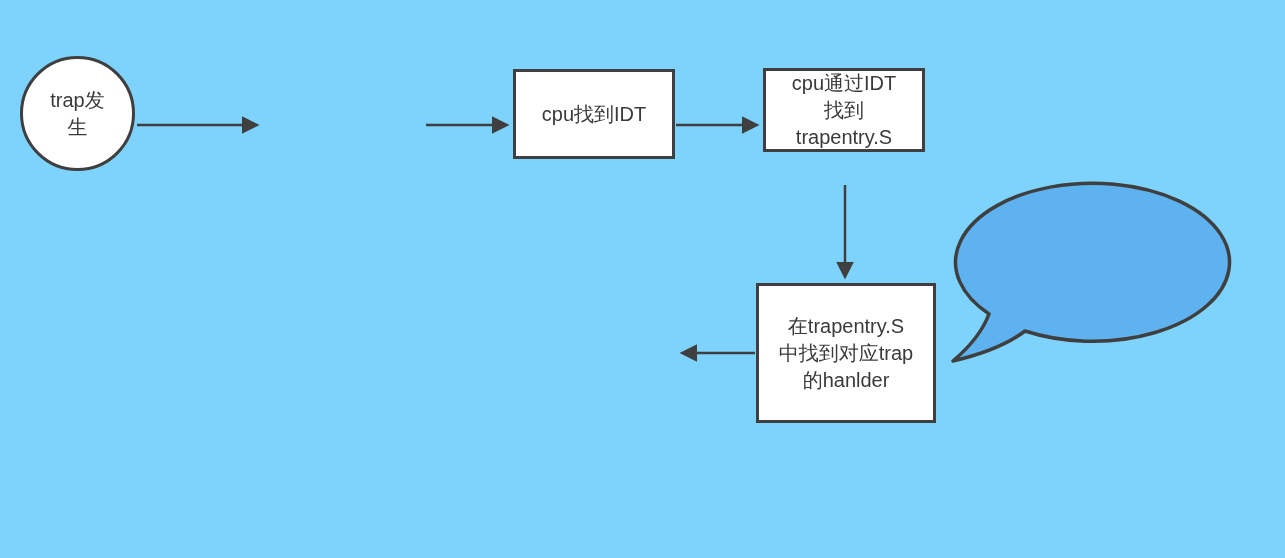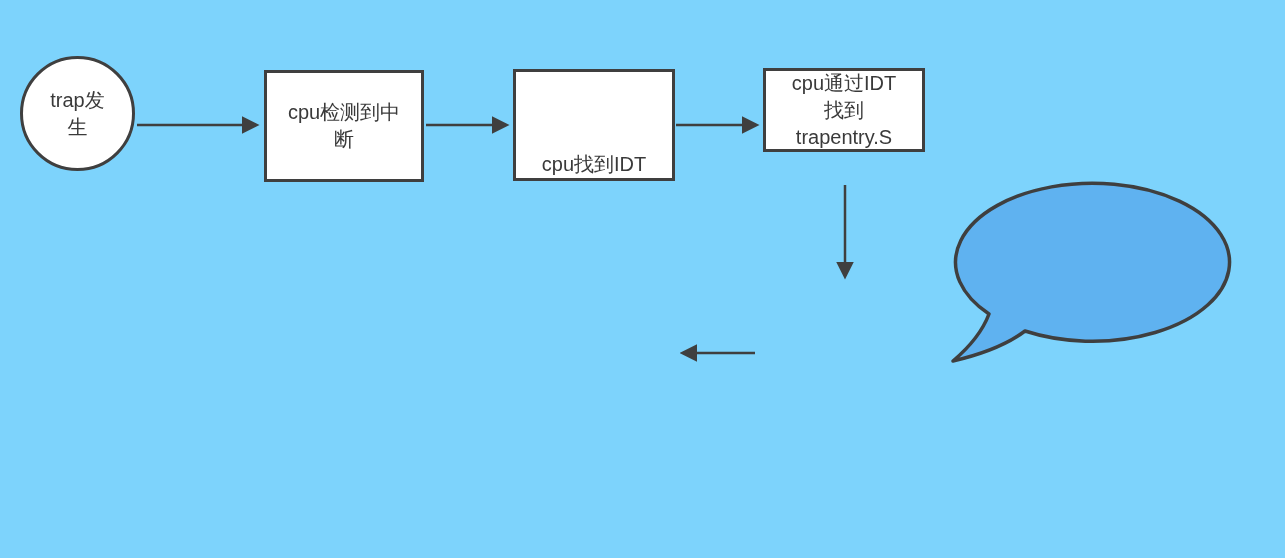--- a/index.html
+++ b/index.html
@@ -34,21 +34,21 @@
     color: #3a3a3a;
     font-size: 20px;
     line-height: 27px;
     white-space: pre-line;
   }
   .ellipse {
     border-radius: 50%;
   }
   .node-start        { left: 20px;  top: 56px;  width: 115px; height: 115px; }
   .node-detect       { left: 264px; top: 70px;  width: 160px; height: 112px; }
-  .node-find-idt     { left: 513px; top: 69px;  width: 162px; height: 112px; align-items: flex-end; }
+  .node-find-idt     { left: 513px; top: 69px;  width: 162px; height: 90px; }
   .node-via-idt      { left: 763px; top: 68px;  width: 162px; height: 84px; }
   .node-find-handler { left: 756px; top: 283px; width: 180px; height: 140px; }
   .node-handle       { left: 560px; top: 294px; width: 115px; height: 116px; }
   .callout-text {
     position: absolute;
     left: 975px;
     top: 196px;
     width: 240px;
     height: 134px;
     display: flex;
@@ -98,31 +98,32 @@
              Q 1000 350 953 361
              Q 980 338 989 314
              Z"></path>
   </svg>
 
   <div class="node ellipse node-start">
     <span>trap发
 生</span>
   </div>
 
-  <div class="node node-detect">
-    <span>cpu检测到中
-断</span>
-  </div>
 
   <div class="node node-find-idt">
     <span>cpu找到IDT</span>
   </div>
 
   <div class="node node-via-idt">
     <span>cpu通过IDT
 找到
 trapentry.S</span>
   </div>
 
+  <div class="node node-find-handler">
+    <span>在trapentry.S
+中找到对应trap
+的hanlder</span>
+  </div>
 
 
 
 </div>
 
 </body></html>

